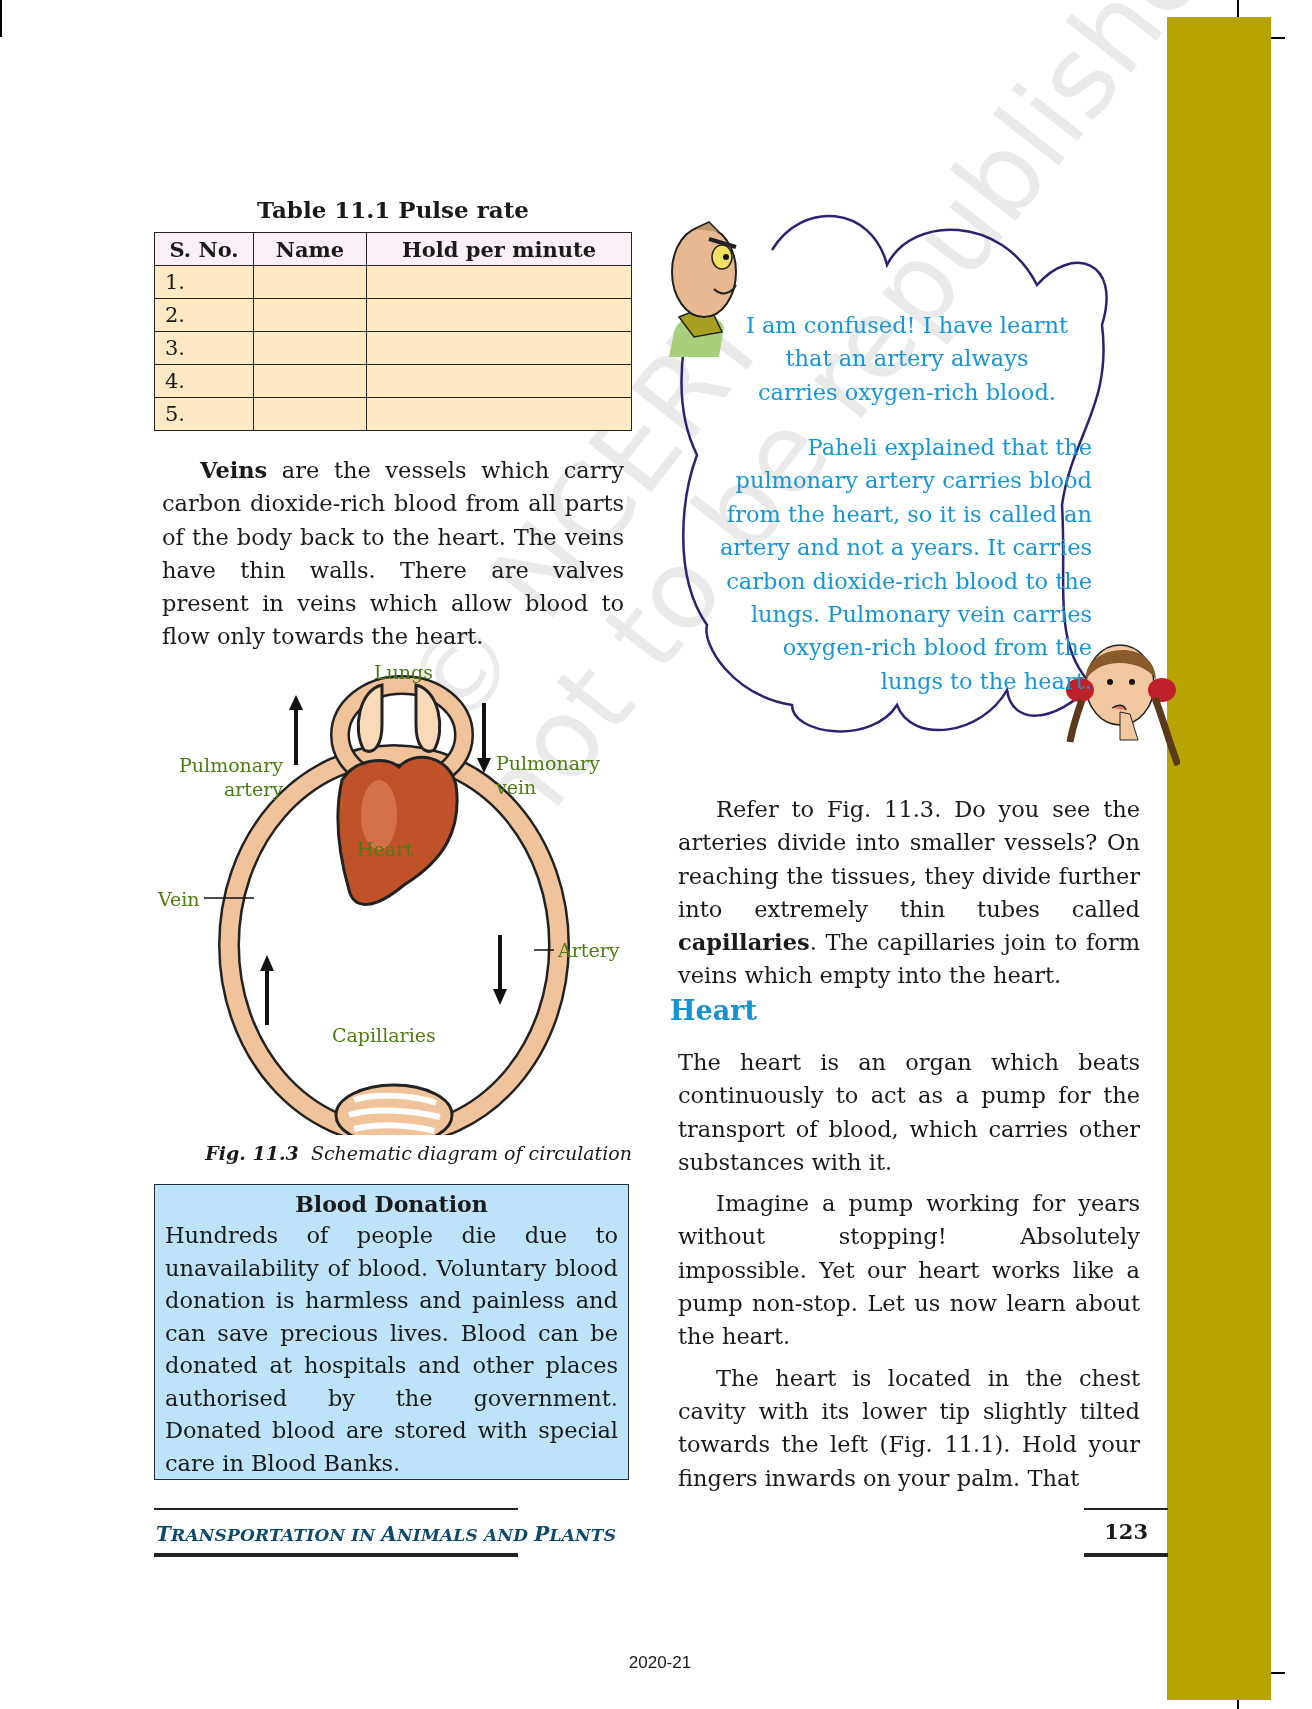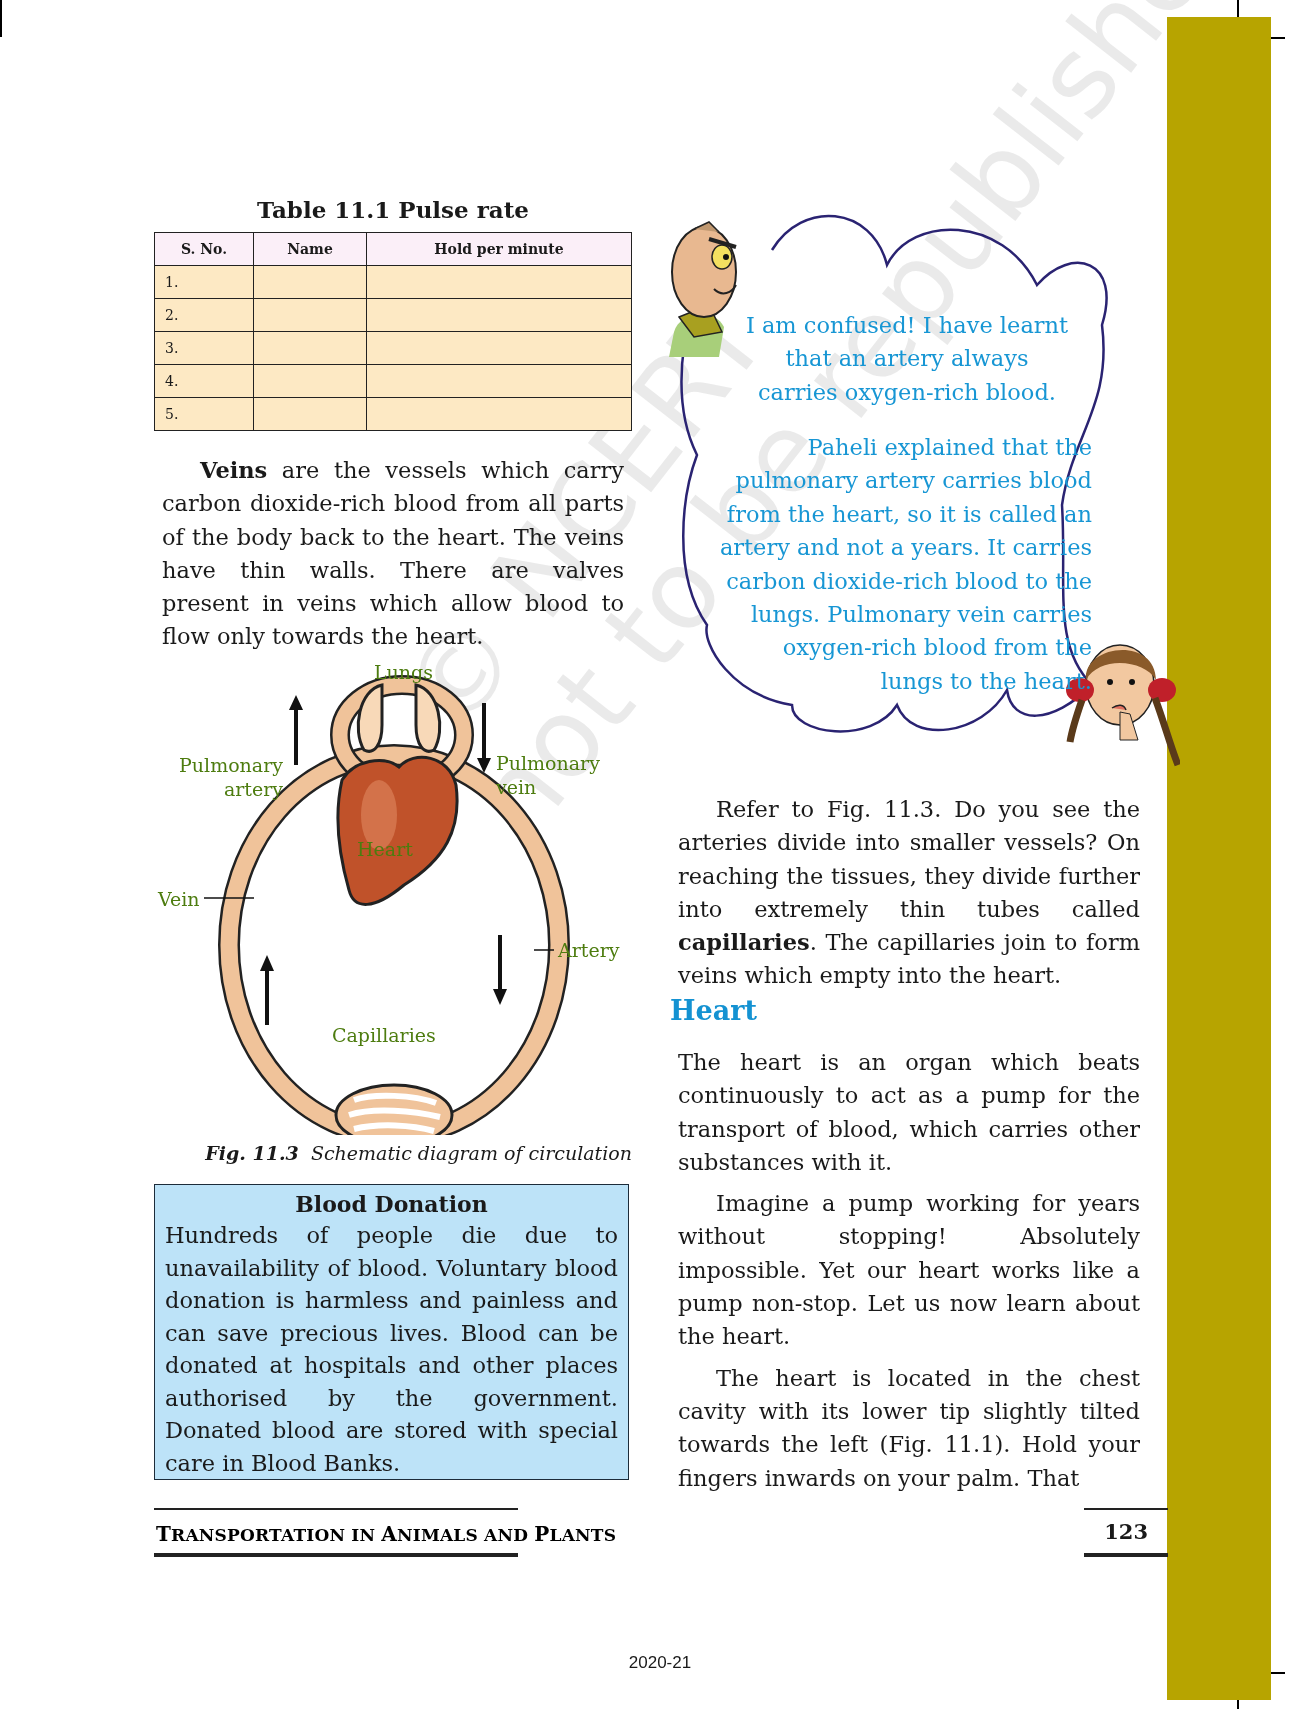--- a/index.html
+++ b/index.html
@@ -3,21 +3,21 @@
 <meta charset="utf-8">
 <style>
   html, body { margin:0; padding:0; }
   body { width:1312px; height:1709px; position:relative; background:#ffffff; overflow:hidden;
          font-family:"DejaVu Serif", serif; color:#1a1a1a; }
   .abs { position:absolute; }
   .crop { position:absolute; background:#000; }
   .olive { position:absolute; left:1167px; top:17px; width:104px; height:1683px; background:#b7a400; }
 
   .tbl-title { left:154px; top:196px; width:478px; text-align:center; font-weight:bold; font-size:23px; }
-  table.pulse { position:absolute; left:154px; top:232px; width:478px; border-collapse:collapse; font-size:14px; }
+  table.pulse { position:absolute; left:154px; top:232px; width:478px; border-collapse:collapse; font-size:21px; }
   table.pulse th { background:#fbeff8; font-weight:bold; height:32px; border:1.5px solid #222; padding:0 6px; }
   table.pulse td { background:#fde9c4; height:32px; border:1.5px solid #222; padding:0 10px; }
   table.pulse th.c1, table.pulse td.c1 { width:78px; }
   table.pulse th.c2 { width:100px; }
 
   .para { font-size:22.5px; line-height:33.3px; text-align:justify; text-align-last:left; }
   .para p { margin:8px; }
   .indent { text-indent:38px; }
   .left-para { left:154px; top:446px; width:478px; }
 
@@ -30,21 +30,21 @@
   .blood-box h3 { margin:0; text-align:center; font-size:22px; font-weight:bold; line-height:30px; }
   .blood-box .body { font-size:22.5px; line-height:32.5px; text-align:justify; text-align-last:left; }
 
   .cloud { left:672px; top:205px; width:540px; height:560px; }
   .cloud-text { position:absolute; color:#1796d4; font-size:22.5px; line-height:33.4px; text-align:center; }
 
   .right-para { left:670px; width:478px; }
   .section-head { left:670px; top:995px; font-size:27px; font-weight:bold; color:#1492d2; }
 
   .footer-rule { position:absolute; background:#222; }
-  .footer-title { left:156px; top:1522px; font-size:17px; font-weight:bold; color:#000000; letter-spacing:0.2px; }
+  .footer-title { left:156px; top:1522px; font-size:17px; font-weight:bold; color:#0c4a6e; letter-spacing:0.2px;font-style:italic; }
   .footer-title .big { font-size:20px; }
   .page-num { left:1102px; top:1519px; width:46px; text-align:right; font-size:21px; font-weight:bold; }
   .year { left:600px; top:1653px; width:120px; text-align:center; font-family:"Liberation Sans", sans-serif; font-size:17px; }
 
   .watermark { position:absolute; left:380px; top:680px; font-family:"DejaVu Sans", sans-serif; font-size:110px; color:rgba(160,160,160,0.22);
                transform:rotate(-52deg); transform-origin:left top; white-space:nowrap; line-height:120px; pointer-events:none; }
 </style>
 </head>
 <body>
 

